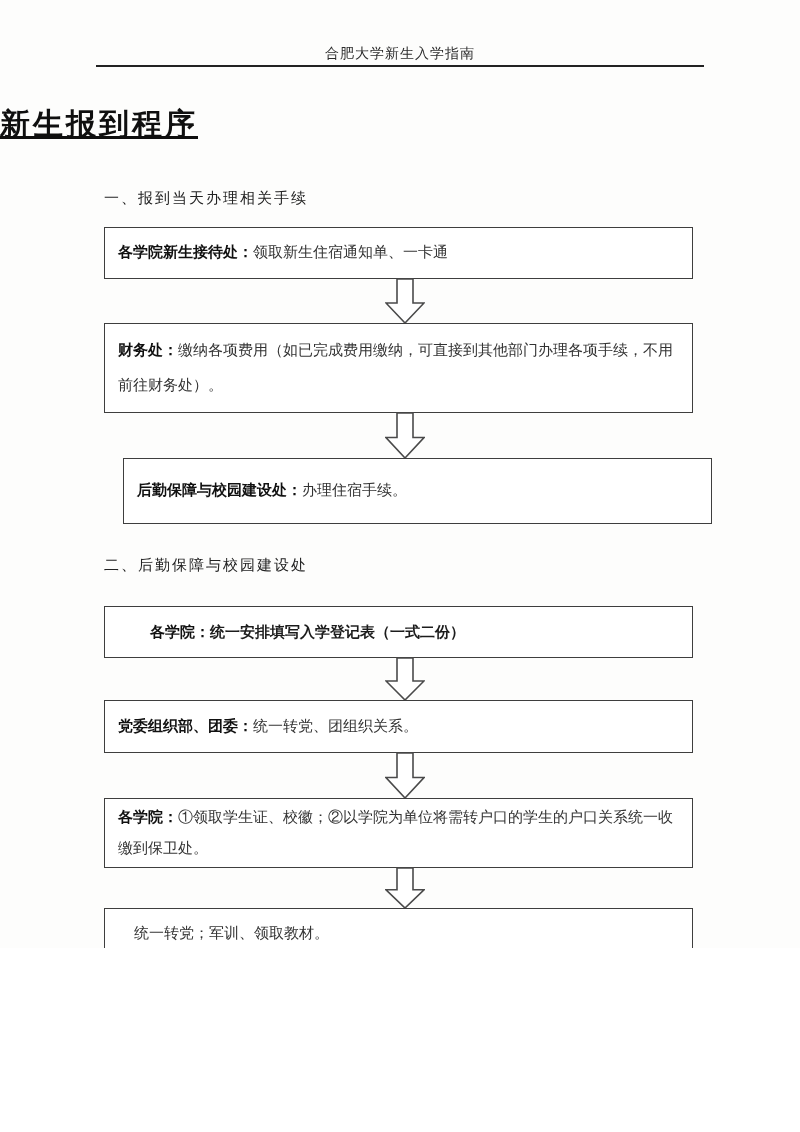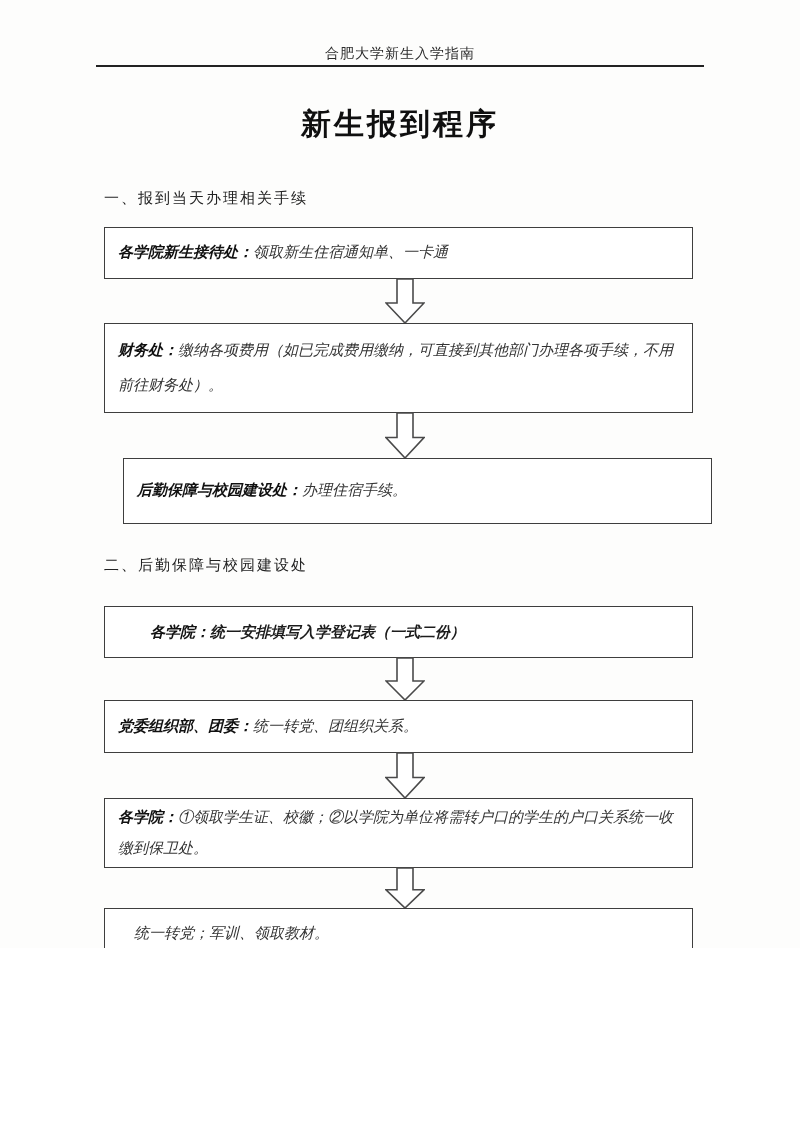--- a/index.html
+++ b/index.html
@@ -34,25 +34,26 @@
     width: 608px;
     height: 0;
     border-top: 2px solid #222222;
   }
   .doc-title {
     position: absolute;
     top: 104px;
     left: 0;
     width: 100%;
     margin: 0;
-    text-align: center;
+    text-align: left;
     font-size: 30px;
     font-weight: bold;
     letter-spacing: 3px;
     color: #0f0f0f;
+    text-decoration: underline;
   }
   .section-heading {
     position: absolute;
     left: 104px;
     font-size: 15px;
     letter-spacing: 2px;
     color: #222222;
   }
   #sec1-heading { top: 189px; }
   #sec2-heading { top: 556px; }
@@ -65,21 +66,20 @@
     background: #ffffff;
     display: flex;
     align-items: center;
     padding: 0 13px;
   }
   .flow-box p {
     margin: 0;
     font-size: 15px;
     line-height: 2.35;
     color: #333333;
-    font-style: italic;
   }
   .box-label {
     font-weight: bold;
     color: #111111;
   }
   .sans p, .sans .box-label {
     font-family: "Liberation Sans", sans-serif;
     margin-left: 16px;
   }
   .bold-all p { font-weight: bold; color: #1c1c1c; }

